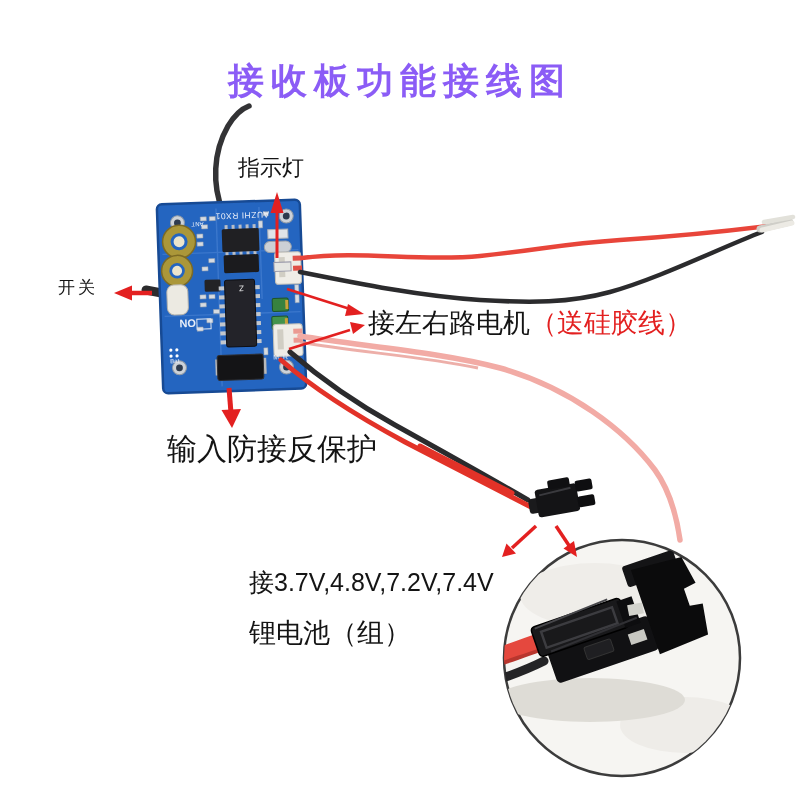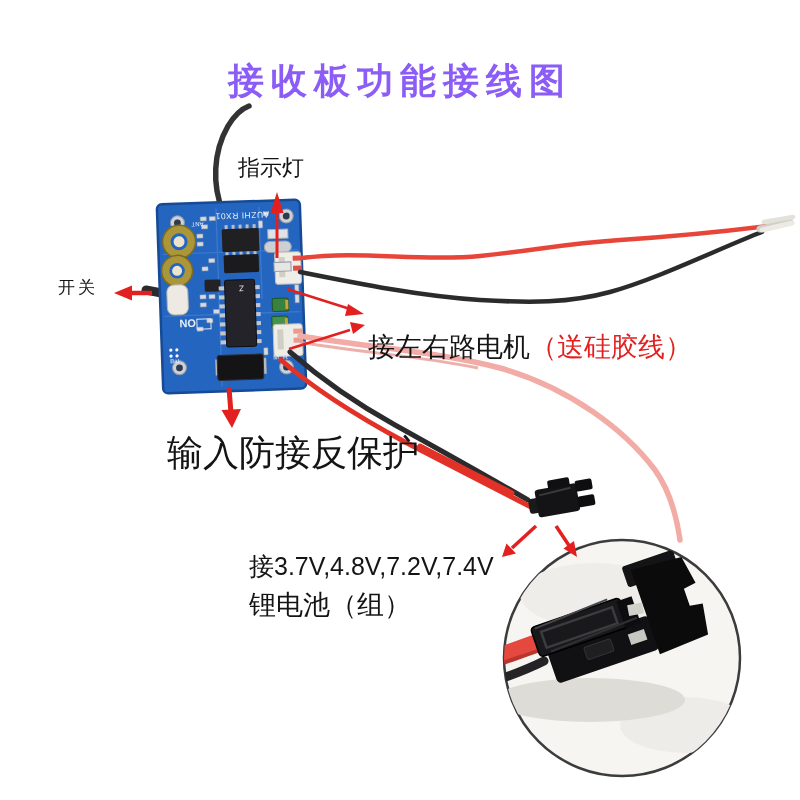--- a/index.html
+++ b/index.html
@@ -8,25 +8,25 @@
     font-family:"Liberation Sans", sans-serif;overflow:hidden;
   }
   .stage{position:absolute;left:0;top:0;width:800px;height:800px;}
   .label{position:absolute;color:#141414;white-space:nowrap;line-height:1.25;}
   .title{
     position:absolute;left:0;right:0;top:26px;text-align:center;
     color:#8b5cf6;font-size:36px;font-weight:600;letter-spacing:7px;margin-top:31px;
   }
   .lbl-indicator{left:238px;top:154px;font-size:22px;}
   .lbl-switch{left:58px;top:277px;font-size:17px;letter-spacing:3px;}
-  .lbl-motor{left:368px;top:307px;font-size:27px;margin-top:24px;}
+  .lbl-motor{left:368px;top:307px;font-size:27px;}
   .lbl-motor .note{color:#e32020;}
-  .lbl-reverse{left:167px;top:430px;font-size:36px;text-align:right;}
-  .lbl-battery{left:249px;top:551px;font-size:25px;}
-  .lbl-battery .l2{font-size:27px;display:block;margin-top:7px;}
+  .lbl-reverse{left:167px;top:430px;font-size:30px;text-align:right;}
+  .lbl-battery{left:249px;top:567px;font-size:25px;}
+  .lbl-battery .l2{font-size:27px;display:block;margin-top:19px;}
 </style>
 </head>
 <body>
 
 <div class="canvas">
 
   <svg class="stage" viewBox="0 0 800 800">
     <defs>
       <clipPath id="insetClip">
           <circle cx="622" cy="658" r="118"></circle>

